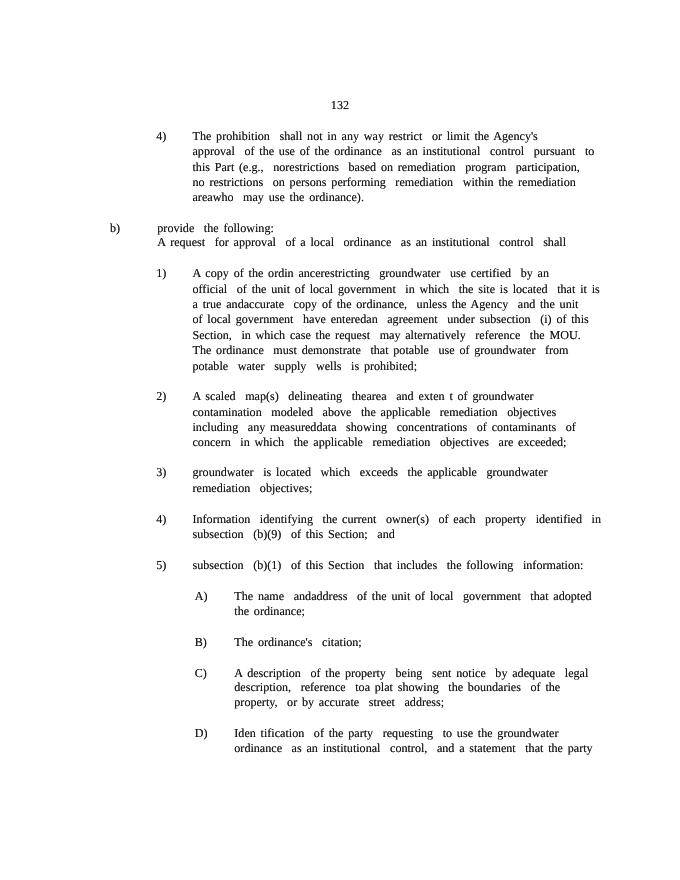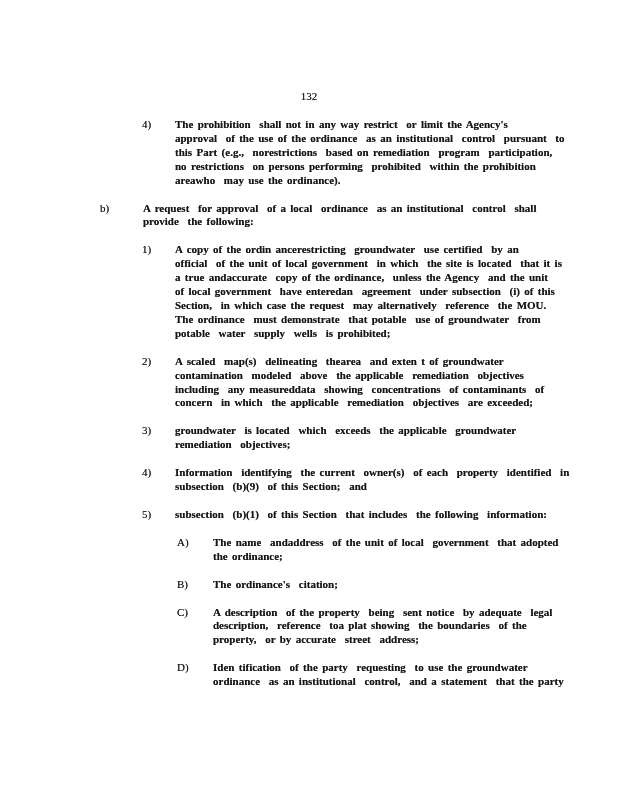--- a/index.html
+++ b/index.html
@@ -50,45 +50,44 @@
     flex: 0 0 auto;
   }
   .item.num .label   { width: 33px; }
   .item.alpha .label { width: 43px; }
   .item.sub .label   { width: 36px; }
   .lines {
     flex: 0 0 auto;
   }
   .line {
     white-space: pre;
-    font-weight: bold;
   }
 </style>
 </head>
 <body>
 
 <div class="page">
   <div class="page-number">132</div>
   <div class="content" id="doc-content">
   <div class="item num">
     <span class="label">4)</span>
     <span class="lines">
           <div class="line">The prohibition  shall not in any way restrict  or limit the Agency's</div>
           <div class="line">approval  of the use of the ordinance  as an institutional  control  pursuant  to</div>
           <div class="line">this Part (e.g.,  norestrictions  based on remediation  program  participation,</div>
-          <div class="line">no restrictions  on persons performing  prohibited  within the prohibition</div>
+          <div class="line">no restrictions  on persons performing  remediation  within the remediation</div>
           <div class="line">areawho  may use the ordinance).</div>
         </span>
   </div>
 
   <div class="item alpha">
     <span class="label">b)</span>
     <span class="lines">
+          <div class="line">provide  the following:</div>
           <div class="line">A request  for approval  of a local  ordinance  as an institutional  control  shall</div>
-          <div class="line">provide  the following:</div>
         </span>
   </div>
 
   <div class="item num">
     <span class="label">1)</span>
     <span class="lines">
           <div class="line">A copy of the ordin ancerestricting  groundwater  use certified  by an</div>
           <div class="line">official  of the unit of local government  in which  the site is located  that it is</div>
           <div class="line">a true andaccurate  copy of the ordinance,  unless the Agency  and the unit</div>
           <div class="line">of local government  have enteredan  agreement  under subsection  (i) of this</div>

